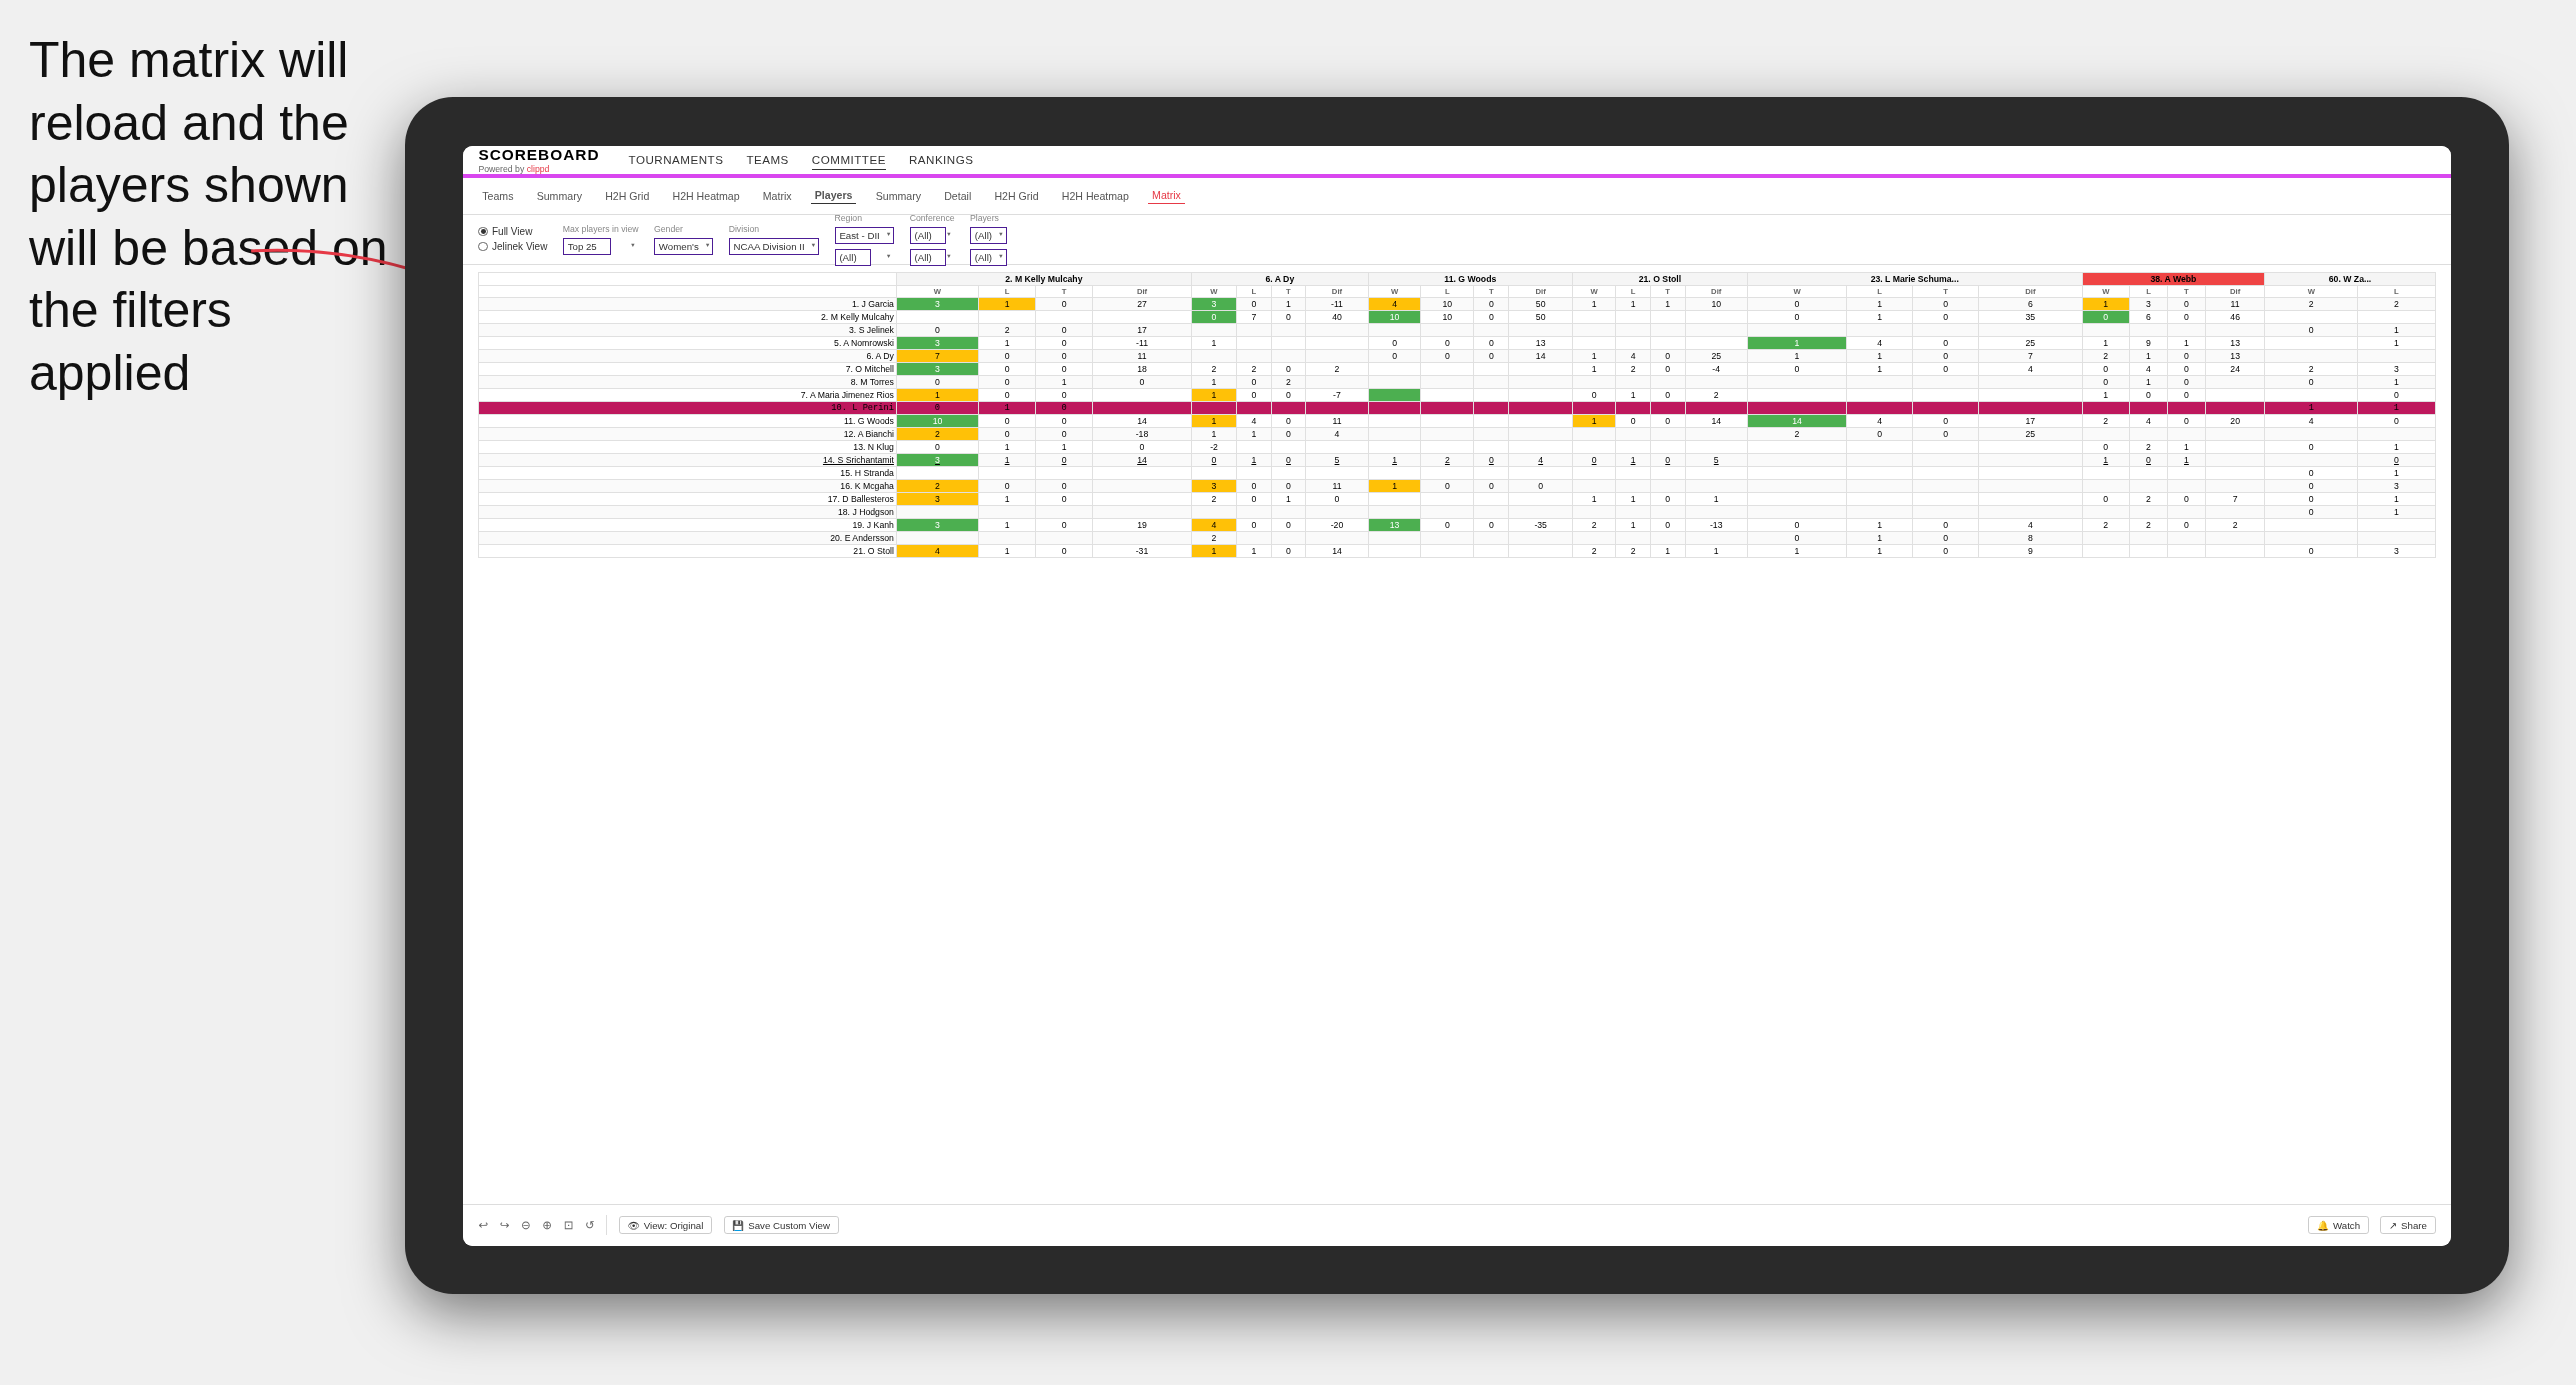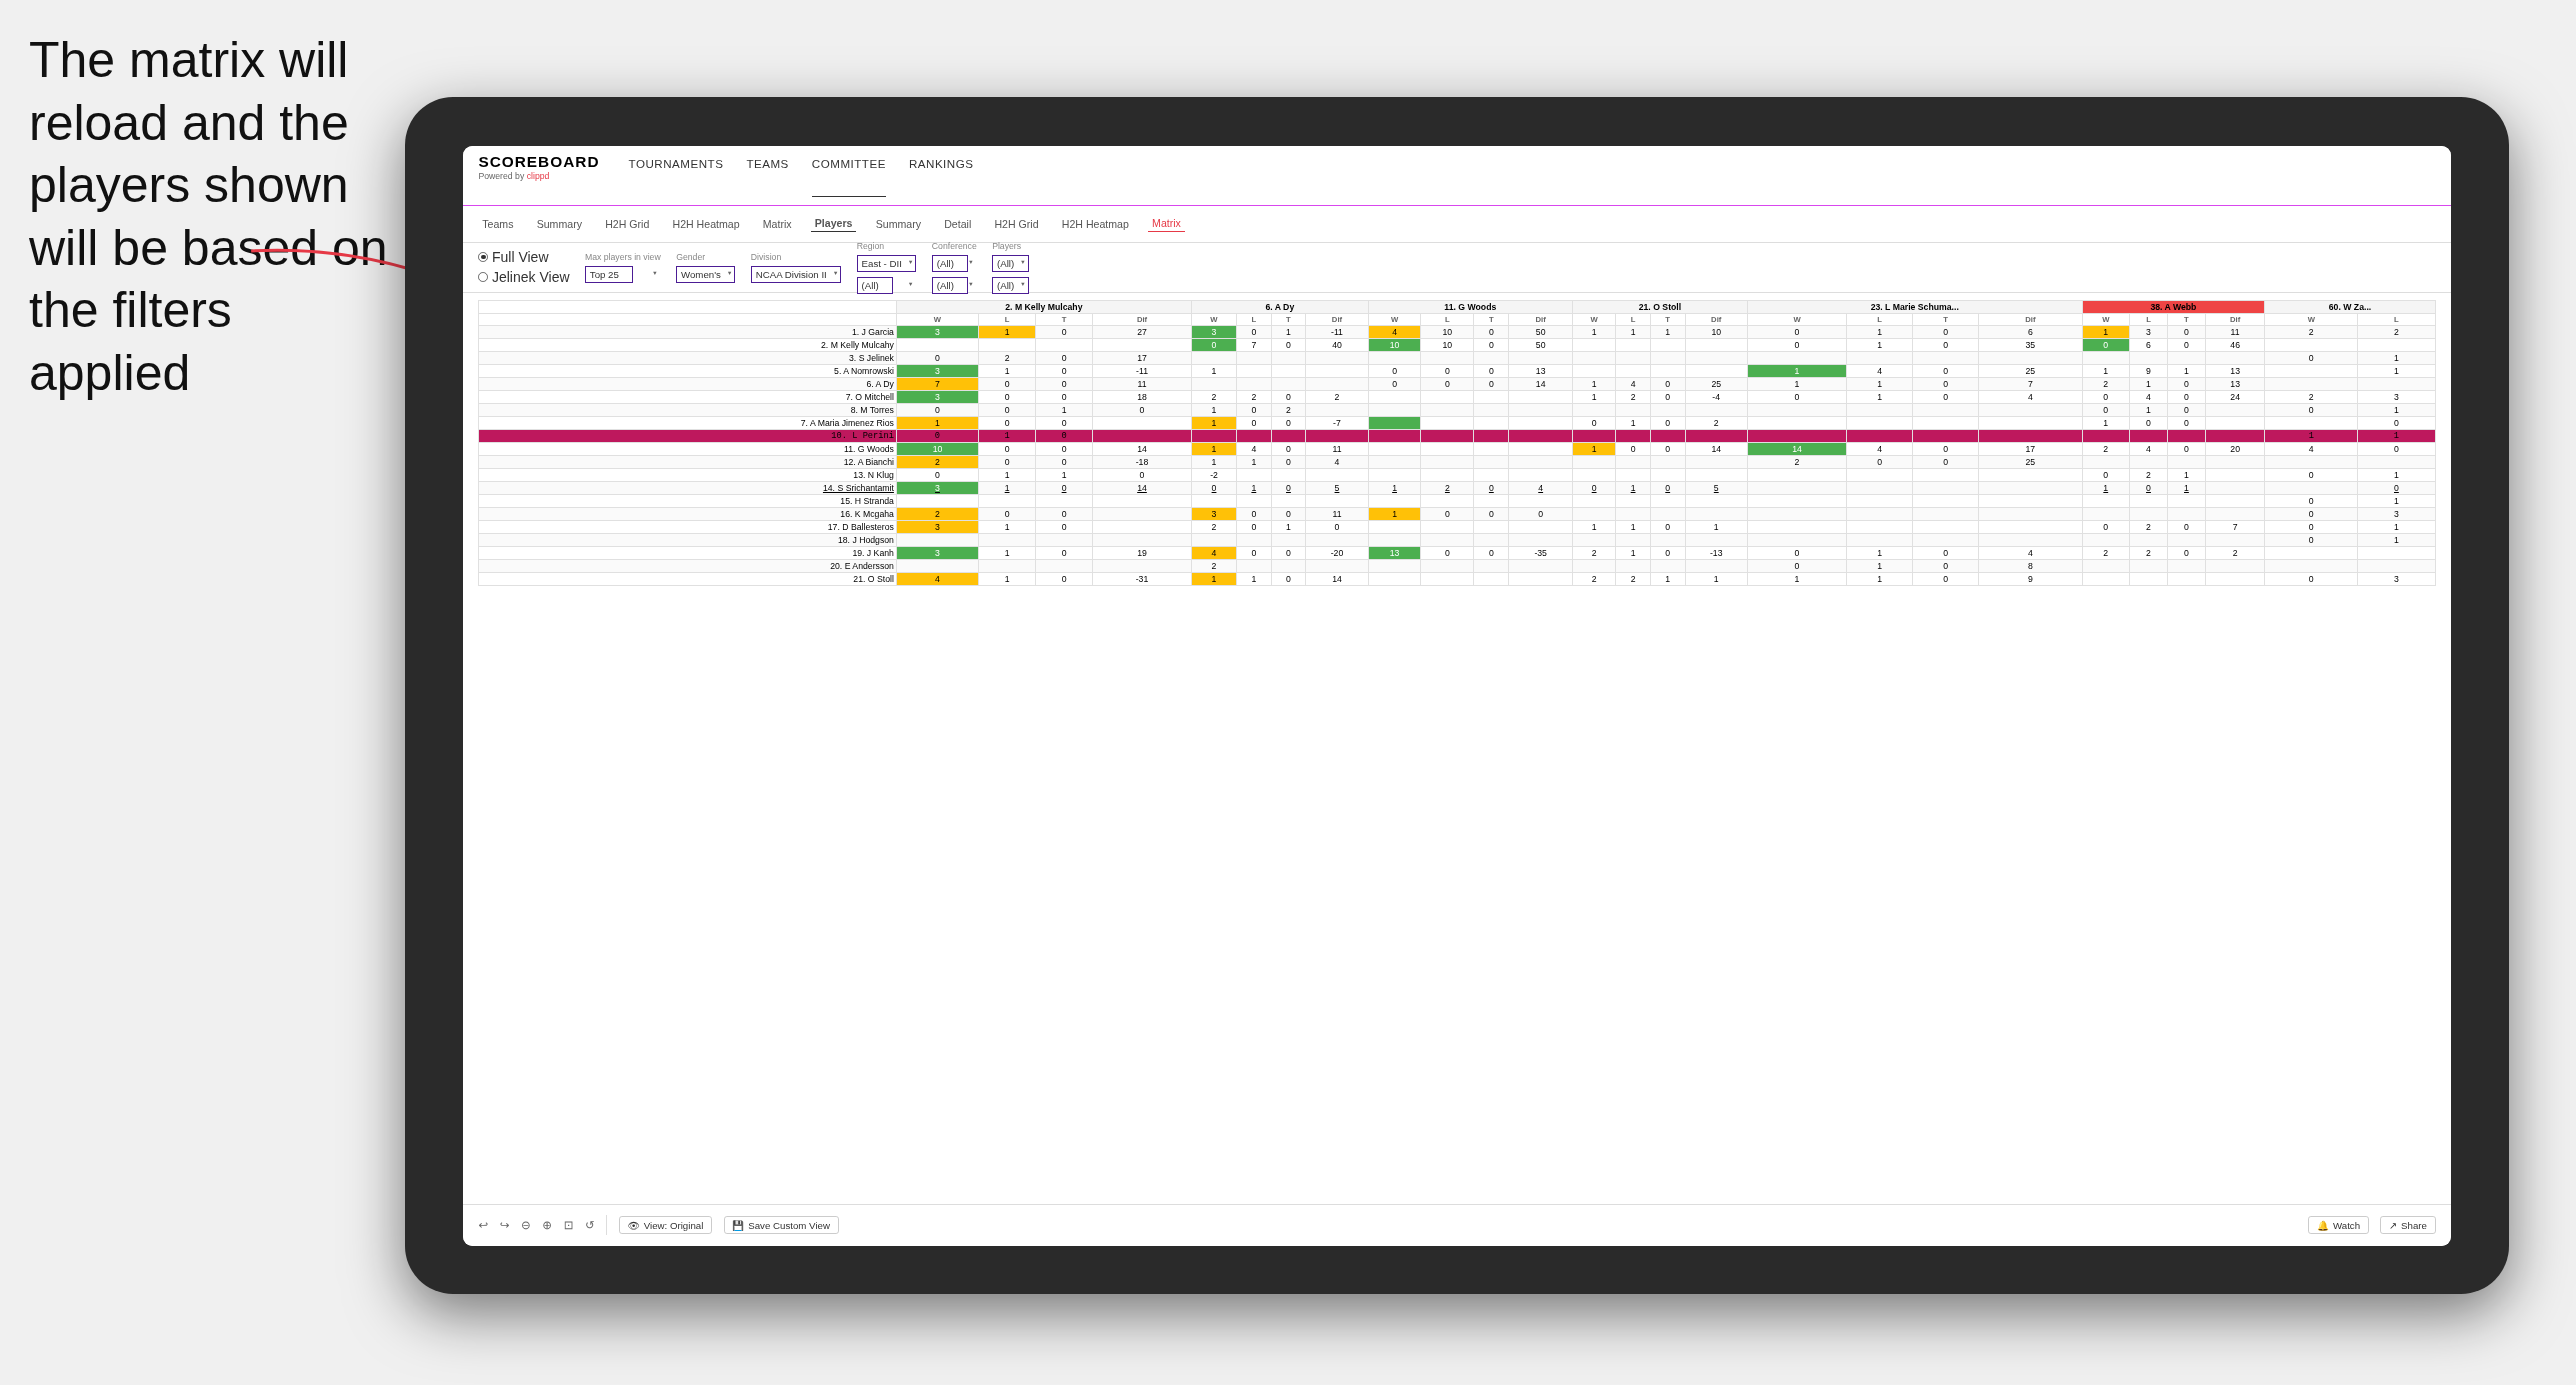--- a/index.html
+++ b/index.html
@@ -45,24 +45,25 @@
       background: #fff;
       border-radius: 9.7px;
       overflow: hidden;
       display: flex;
       flex-direction: column;
     }
 
     
     .top-nav {
       display: flex;
+      align-items: center;
       padding: 7.7px 15.4px;
-      border-bottom: 1px solid #d946ef;
+      border-bottom: 4px solid #d946ef;
       background: #fff;
-      height: 60px;
+      height: 32px;
     }
 
     .logo-area {
       display: flex;
       flex-direction: column;
       margin-right: 29px;
     }
 
     .logo-scoreboard {
       font-size: 15.4px;
@@ -127,21 +128,21 @@
       display: flex;
       flex-direction: column;
       gap: 3.9px;
       font-size: 9.7px;
     }
 
     .radio-label {
       display: flex;
       align-items: center;
       gap: 3.9px;
-      font-size: 14px;
+      font-size: 10px;
       color: #333;
     }
 
     .radio-dot {
       width: 9.7px;
       height: 9.7px;
       border-radius: 50%;
       border: 1.4px solid #666;
       display: inline-flex;
       align-items: center;

